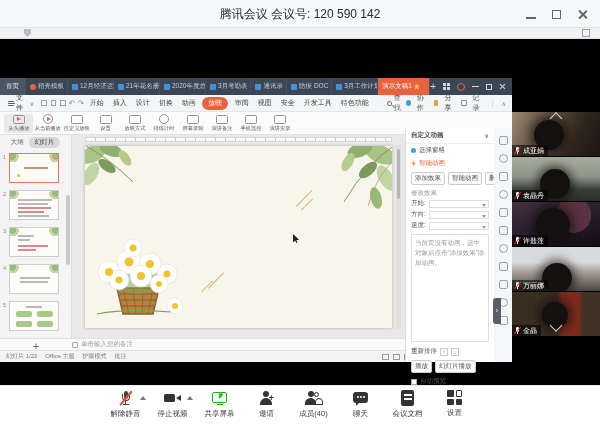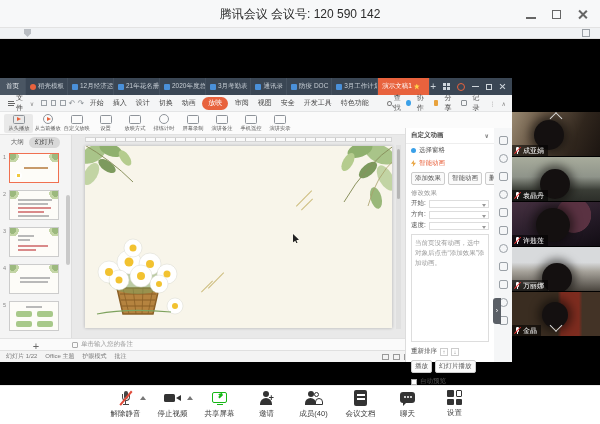--- a/index.html
+++ b/index.html
@@ -657,37 +657,37 @@
     <div class="mitm">
       <i class="duo">
           <i class="hd2"></i>
           <i class="sh2"></i>
           <i class="hd"></i>
           <i class="sh"></i>
         </i>
       <span class="lab">成员(40)</span>
     </div>
     <div class="mitm">
-      <i class="doc">
-          <i class="l" style="top:4px;"></i>
-          <i class="l" style="top:8px;"></i>
-        </i>
-      <span class="lab">会议文档</span>
-    </div>
-    <div class="mitm">
       <i class="chat">
           <i class="bub"></i>
           <i class="tail"></i>
           <i class="d" style="left:4px;"></i>
           <i class="d" style="left:7px;"></i>
           <i class="d" style="left:10px;"></i>
         </i>
       <span class="lab">聊天</span>
     </div>
     <div class="mitm">
+      <i class="doc">
+          <i class="l" style="top:4px;"></i>
+          <i class="l" style="top:8px;"></i>
+        </i>
+      <span class="lab">会议文档</span>
+    </div>
+    <div class="mitm">
       <i class="gridset">
           <i style="left:0;top:0;"></i>
           <i class="o" style="right:0;top:0;"></i>
           <i style="left:0;bottom:0;"></i>
           <i style="right:0;bottom:0;"></i>
         </i>
       <span class="lab">设置</span>
     </div>
   </div>
 

